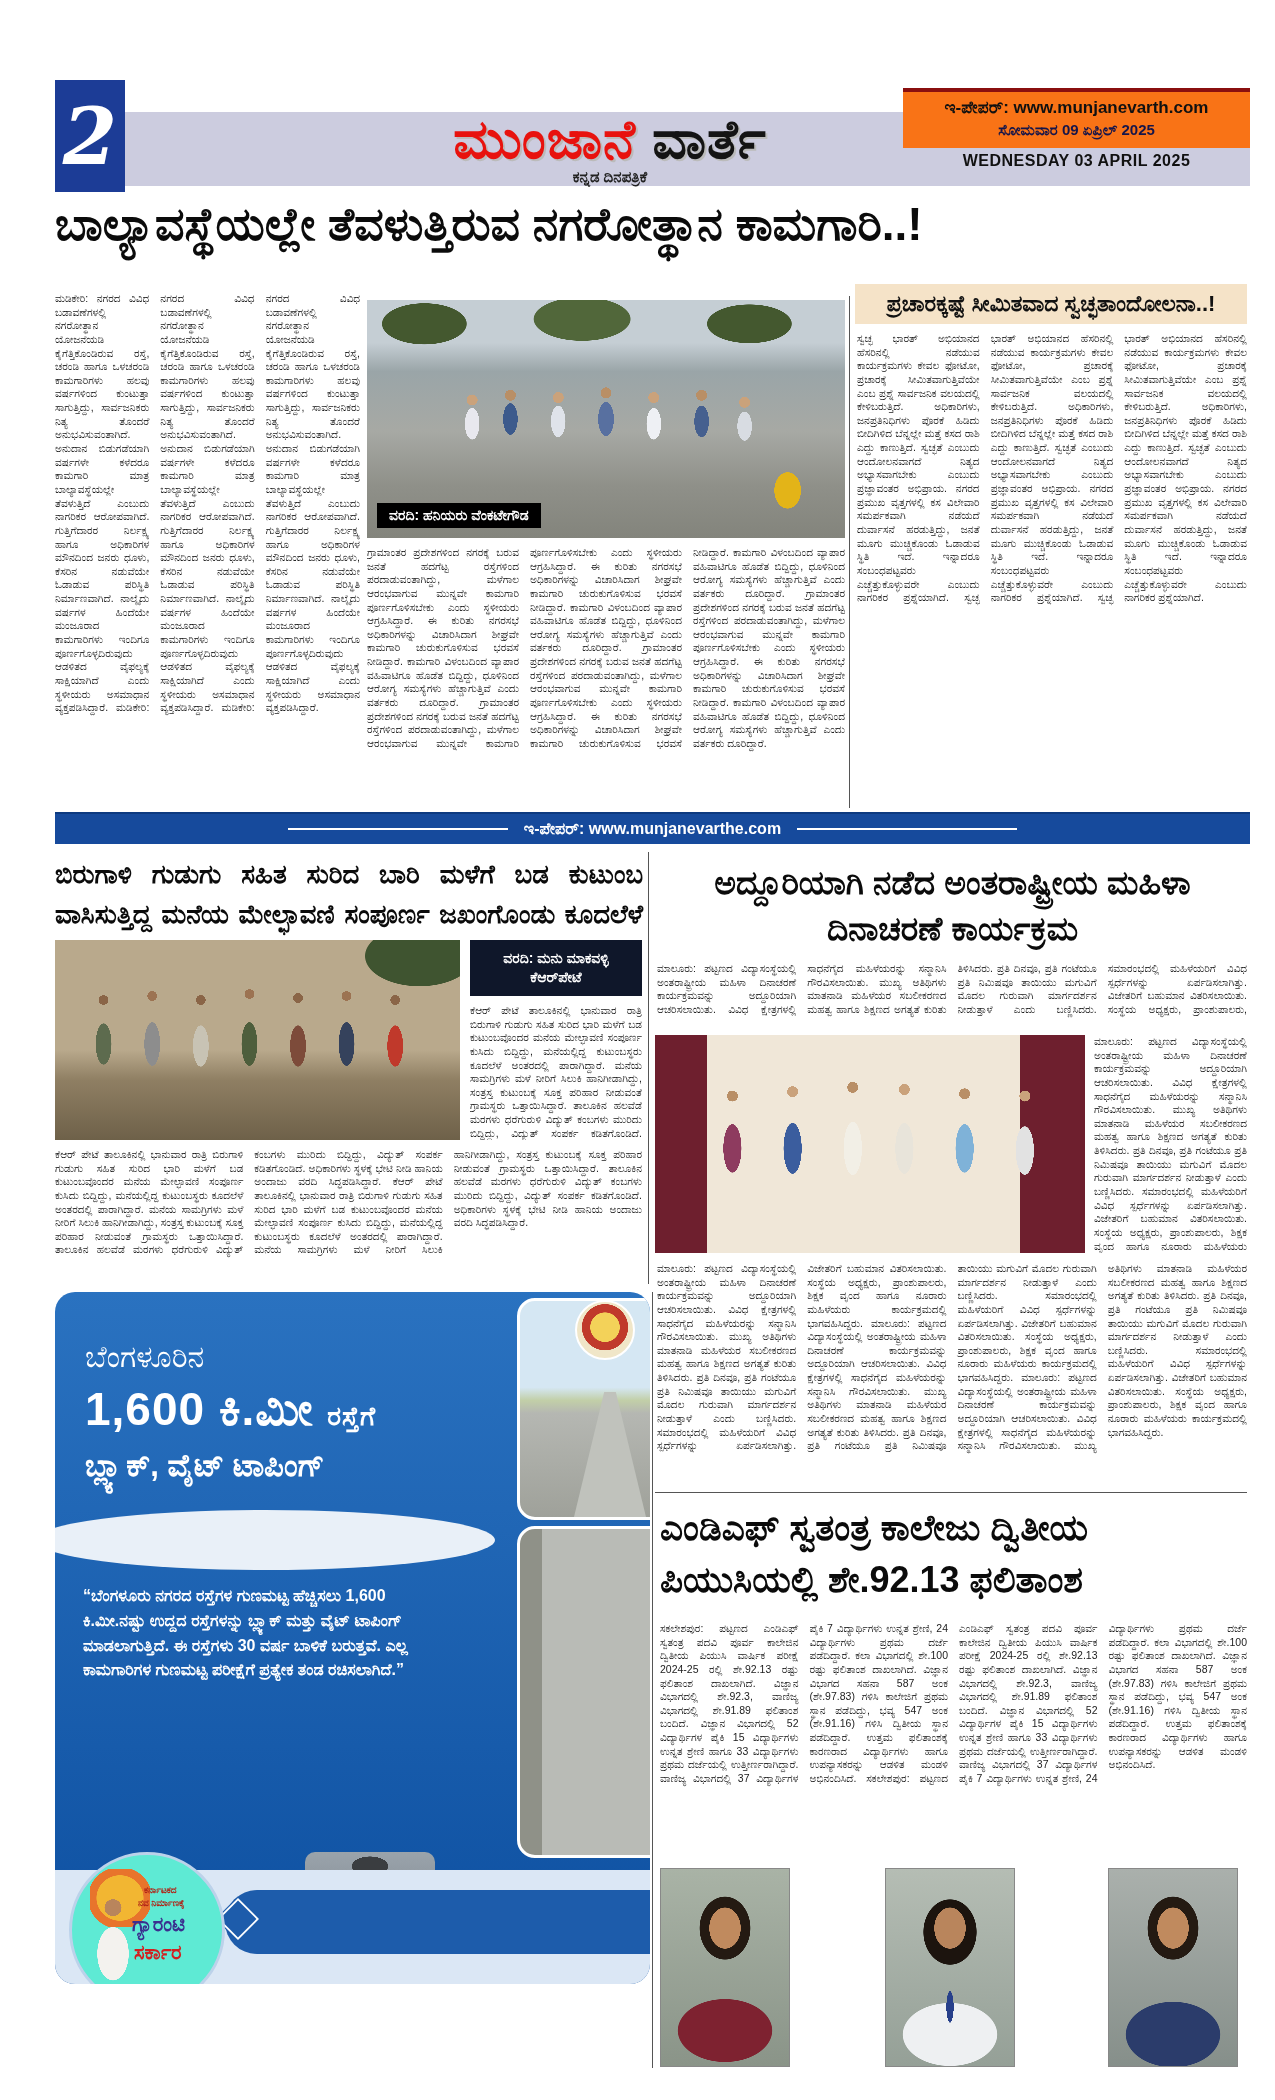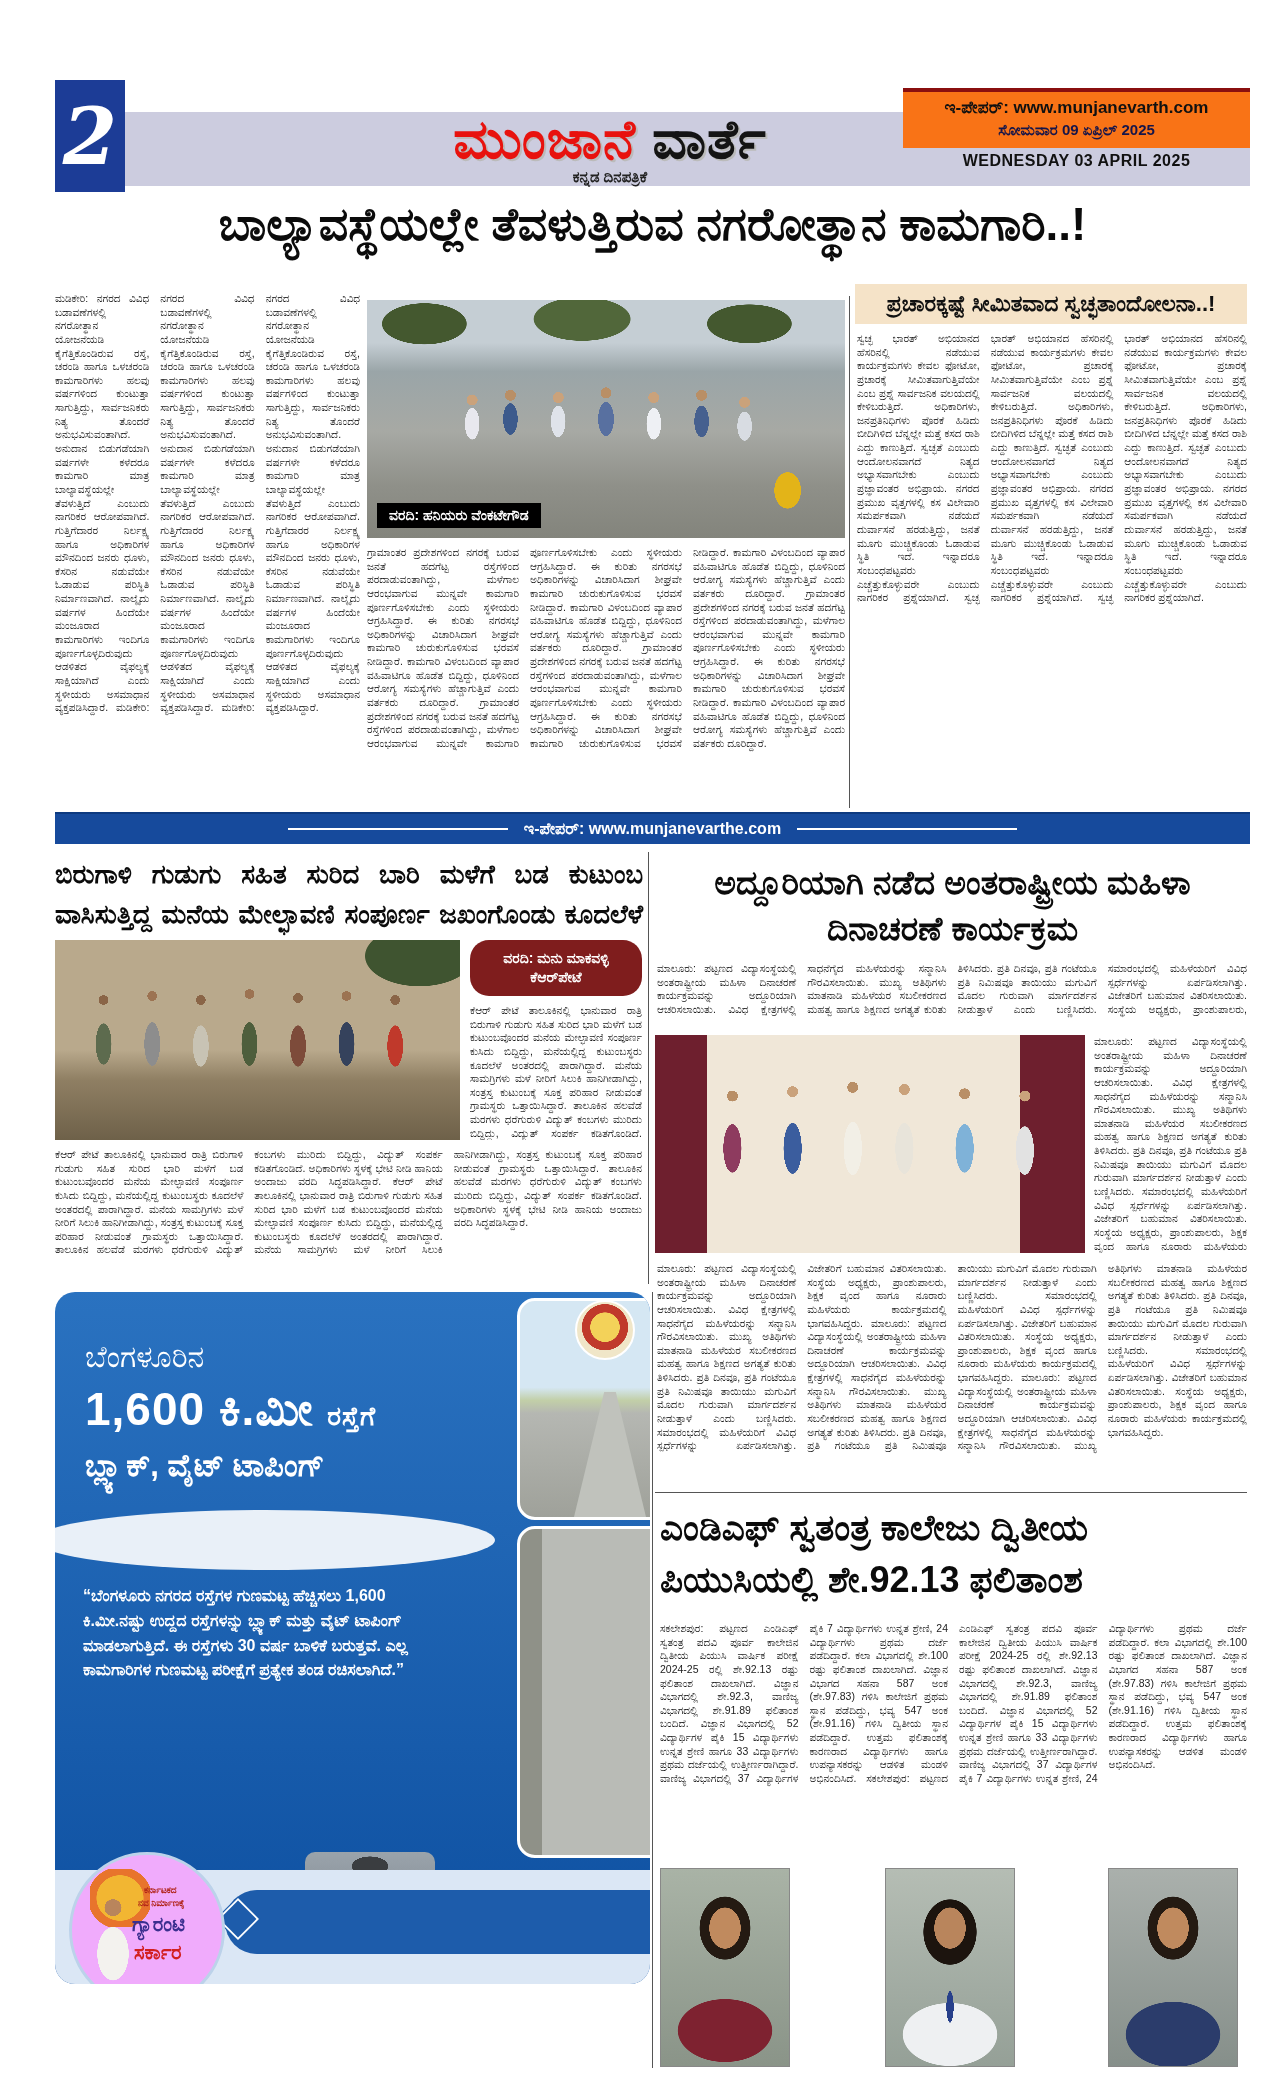--- a/index.html
+++ b/index.html
@@ -15,21 +15,21 @@
             letter-spacing:1px;text-shadow:2px 2px 0 #bbb;}
   .masthead .red{color:#e8120e;} .masthead .blk{color:#141414;}
   .tagline{left:300px;top:168px;width:620px;text-align:center;font-size:15px;font-weight:bold;color:#222;}
   .datebox{left:903px;top:88px;width:347px;height:60px;background:#f97316;border-top:4px solid #8a0f0f;
            text-align:center;padding-top:6px;box-sizing:border-box;}
   .epaper-top{font-size:17px;font-weight:bold;color:#111;}
   .date-kn{font-size:15px;font-weight:bold;color:#15154a;margin-top:3px;}
   .date-en{left:903px;top:152px;width:347px;text-align:center;font-size:16px;font-weight:bold;
            color:#111;font-family:"Liberation Sans",sans-serif;letter-spacing:.5px;}
   
-  .mainhead{left:55px;top:198px;width:1195px;text-align:center;font-size:46px;font-weight:bold;
+  .mainhead{left:55px;top:198px;width:1195px;font-size:46px;font-weight:bold;
             color:#0b0b0b;line-height:1.15;}
   .beigehead{left:855px;top:284px;width:392px;height:40px;background:#f5e3c8;display:flex;
              align-items:center;justify-content:center;font-size:22px;font-weight:bold;color:#111;}
   .stormhead{left:55px;top:854px;width:588px;font-size:26px;font-weight:bold;color:#0b0b0b;
              line-height:1.55;text-align:justify;}
   .womenhead{left:660px;top:860px;width:585px;text-align:center;font-size:33px;font-weight:bold;
              color:#0b0b0b;line-height:1.4;}
   .resulthead{left:660px;top:1502px;width:585px;font-size:36px;font-weight:bold;color:#0b0b0b;
               line-height:1.45;}
   
@@ -41,23 +41,23 @@
   .hrule{height:1px;background:#555;}
   
   .strip{left:55px;top:812px;width:1195px;height:30px;background:#164a9c;display:flex;
          align-items:center;justify-content:center;gap:16px;color:#fff;font-weight:bold;font-size:16px;
          border-top:2px solid #0d3a80;}
   .strip .wline{width:220px;height:2px;background:#ffffff;}
   
   .photo{overflow:hidden;}
   .caption-bar{position:absolute;left:10px;bottom:10px;background:#000;color:#fff;font-weight:bold;
                font-size:14px;padding:4px 12px;}
-  .byline-box{left:470px;top:940px;width:172px;height:56px;background:#7f1d1d;color:#fff;
+  .byline-box{left:470px;top:940px;width:172px;height:56px;background:#0f172a;color:#fff;
               text-align:center;font-weight:bold;font-size:14px;display:flex;flex-direction:column;
-              justify-content:center;gap:2px;border-radius:19px;}
+              justify-content:center;gap:2px;}
   .street{left:367px;top:300px;width:478px;height:238px;
     background:
       radial-gradient(ellipse 22px 30px at 88% 80%, #e3b418 0 60%, transparent 61%),
       radial-gradient(ellipse 9px 9px at 22% 42%, #caa27b 0 60%, transparent 61%),
       radial-gradient(ellipse 12px 26px at 22% 52%, #e8e8ee 0 60%, transparent 61%),
       radial-gradient(ellipse 9px 9px at 30% 40%, #b98f66 0 60%, transparent 61%),
       radial-gradient(ellipse 12px 26px at 30% 50%, #3c5a8c 0 60%, transparent 61%),
       radial-gradient(ellipse 9px 9px at 40% 41%, #caa27b 0 60%, transparent 61%),
       radial-gradient(ellipse 12px 26px at 40% 51%, #dfe3ea 0 60%, transparent 61%),
       radial-gradient(ellipse 9px 9px at 50% 39%, #b98f66 0 60%, transparent 61%),
@@ -138,21 +138,21 @@
          box-sizing:border-box;overflow:hidden;
          background:linear-gradient(90deg,#8f9188 0 12%, #b9bbb6 12% 80%, #7c7e76 80% 100%),
                     linear-gradient(#cfd4d6, #a4a69f);}
   .emblem{left:520px;top:8px;width:56px;height:56px;border-radius:50%;
       background:radial-gradient(circle at 50% 45%, #f3d259 0 35%, #c03a2b 36% 55%, #f0e6c8 56% 100%);
       border:2px solid #fff;}
   .ad-strip{left:0;top:578px;width:595px;height:114px;background:#dbe7f5;}
   .ad-wave{position:absolute;left:170px;top:20px;width:425px;height:64px;background:#1d5cab;
            border-radius:40px 0 0 40px;}
   .badge{position:absolute;left:14px;top:-18px;width:150px;height:150px;border-radius:50%;
-         background:#f0abfc;border:3px solid #bcd2ea;overflow:hidden;}
+         background:#5eead4;border:3px solid #bcd2ea;overflow:hidden;}
   .badge .map{position:absolute;left:18px;top:14px;width:60px;height:58px;
       background:radial-gradient(ellipse at 50% 50%, #f2b632 0 55%, #e8742c 56% 75%, transparent 76%);}
   .badge .cm{position:absolute;left:12px;top:38px;width:58px;height:92px;
       background:
         radial-gradient(ellipse 14px 14px at 50% 16%, #b9855c 0 60%, transparent 61%),
         radial-gradient(ellipse 26px 44px at 50% 66%, #f3f2ee 0 60%, transparent 61%);}
   .badge .t1{position:absolute;left:72px;top:30px;font-size:9px;font-weight:bold;color:#b02418;}
   .badge .t2{position:absolute;left:66px;top:43px;font-size:9px;font-weight:bold;color:#b02418;}
   .badge .t3{position:absolute;left:60px;top:58px;font-size:20px;font-weight:bold;color:#3b2f8f;}
   .badge .t4{position:absolute;left:62px;top:86px;font-size:20px;font-weight:bold;color:#d21f1f;}

